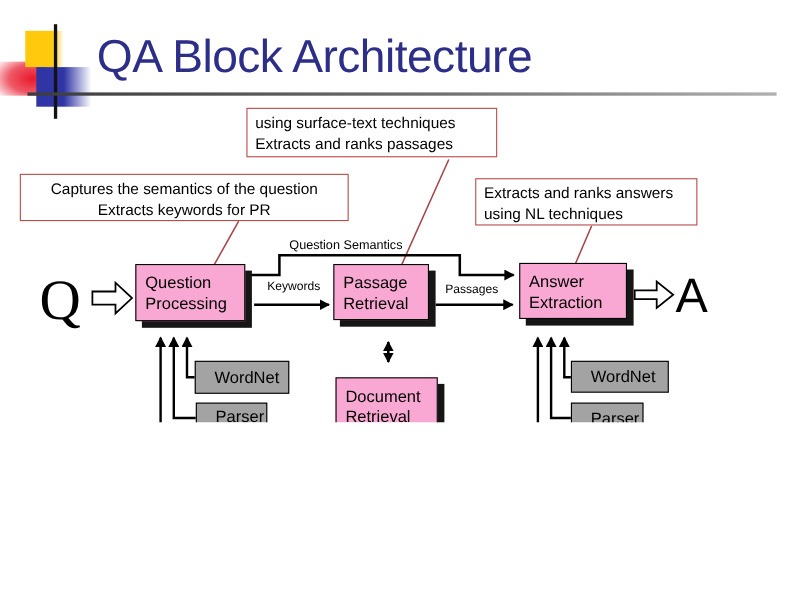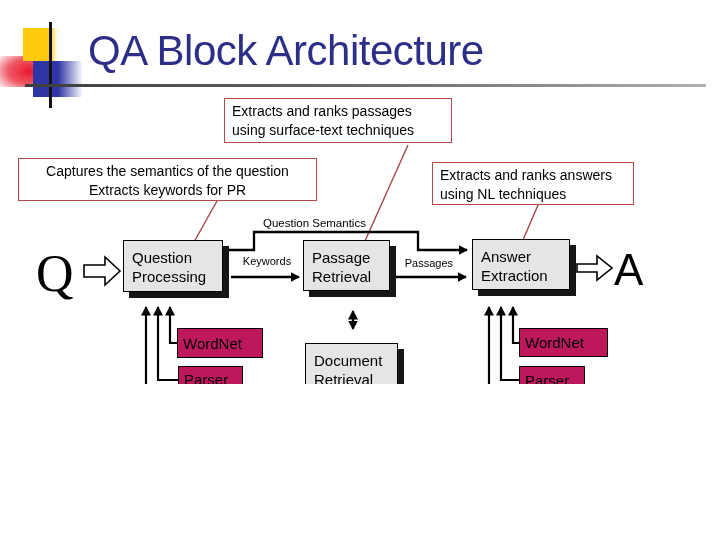--- a/index.html
+++ b/index.html
@@ -20,29 +20,29 @@
   .slide-title{left:88px;top:27px;font-size:42px;letter-spacing:-0.5px;color:#2D2E87;white-space:nowrap;}
 
   
   .callout{background:#fff;border:1.5px solid #B94A4A;font-size:14px;line-height:1.38;
            padding:3px 7px;white-space:nowrap;}
   .callout-surface{left:224px;top:98px;width:228px;height:45px;}
   .callout-semantics{left:18px;top:158px;width:299px;height:43px;text-align:center;}
   .callout-nl{left:432px;top:162px;width:202px;height:43px;}
 
   
-  .block{background:#e5e5e5;border:1px solid #000;box-shadow:6px 6px 0 0 #161616;
+  .block{background:#f9a8d4;border:1px solid #000;box-shadow:6px 6px 0 0 #161616;
          font-size:15px;line-height:19px;padding:7px 4px 0 8px;}
   .blk-qp{left:123px;top:240px;width:100px;height:52px;}
   .blk-pr{left:303px;top:240px;width:87px;height:51px;}
   .blk-ae{left:472px;top:239px;width:98px;height:51px;}
   .blk-dr{left:305px;top:343px;width:93px;height:52px;}
 
-  .resource{background:#be185d;border:1.6px solid #000;font-size:15px;
-            display:flex;align-items:center;padding-left:5px;}
+  .resource{background:#a3a3a3;border:1.6px solid #000;font-size:15px;
+            display:flex;align-items:center;padding-left:17px;}
   .res-l-wordnet{left:177px;top:328px;width:86px;height:30px;}
   .res-l-parser{left:178px;top:366px;width:65px;height:27px;}
   .res-l-ner{left:177px;top:402px;width:48px;height:27px;}
   .res-r-wordnet{left:519px;top:328px;width:89px;height:29px;}
   .res-r-parser{left:519px;top:366px;width:66px;height:28px;}
   .res-r-ner{left:519px;top:402px;width:51px;height:29px;}
 
   
   .lbl{white-space:nowrap;}
   .lbl-qsem{left:263px;top:217px;font-size:11.5px;}
@@ -97,22 +97,22 @@
     </g>
 
     <line x1="353" y1="311" x2="353" y2="329" stroke="#000" stroke-width="2.3" marker-start="url(#ah)" marker-end="url(#ah)"></line>
     <line x1="353" y1="407" x2="353" y2="433" stroke="#000" stroke-width="2.3" marker-start="url(#ah)" marker-end="url(#ah)"></line>
 
     <polygon points="84,265 105,265 105,257 120,271 105,285 105,277 84,277" fill="#fff" stroke="#000" stroke-width="1.6"></polygon>
     <polygon points="577,264 597,264 597,256 612,268 597,280 597,272 577,272" fill="#fff" stroke="#000" stroke-width="1.6"></polygon>
   </svg>
 
   <div class="abs callout callout-surface">
+    <div>using surface-text techniques</div>
     <div>Extracts and ranks passages</div>
-    <div>using surface-text techniques</div>
   </div>
   <div class="abs callout callout-semantics">
     <div>Captures the semantics of the question</div>
     <div>Extracts keywords for PR</div>
   </div>
   <div class="abs callout callout-nl">
     <div>Extracts and ranks answers</div>
     <div>using NL techniques</div>
   </div>
 

